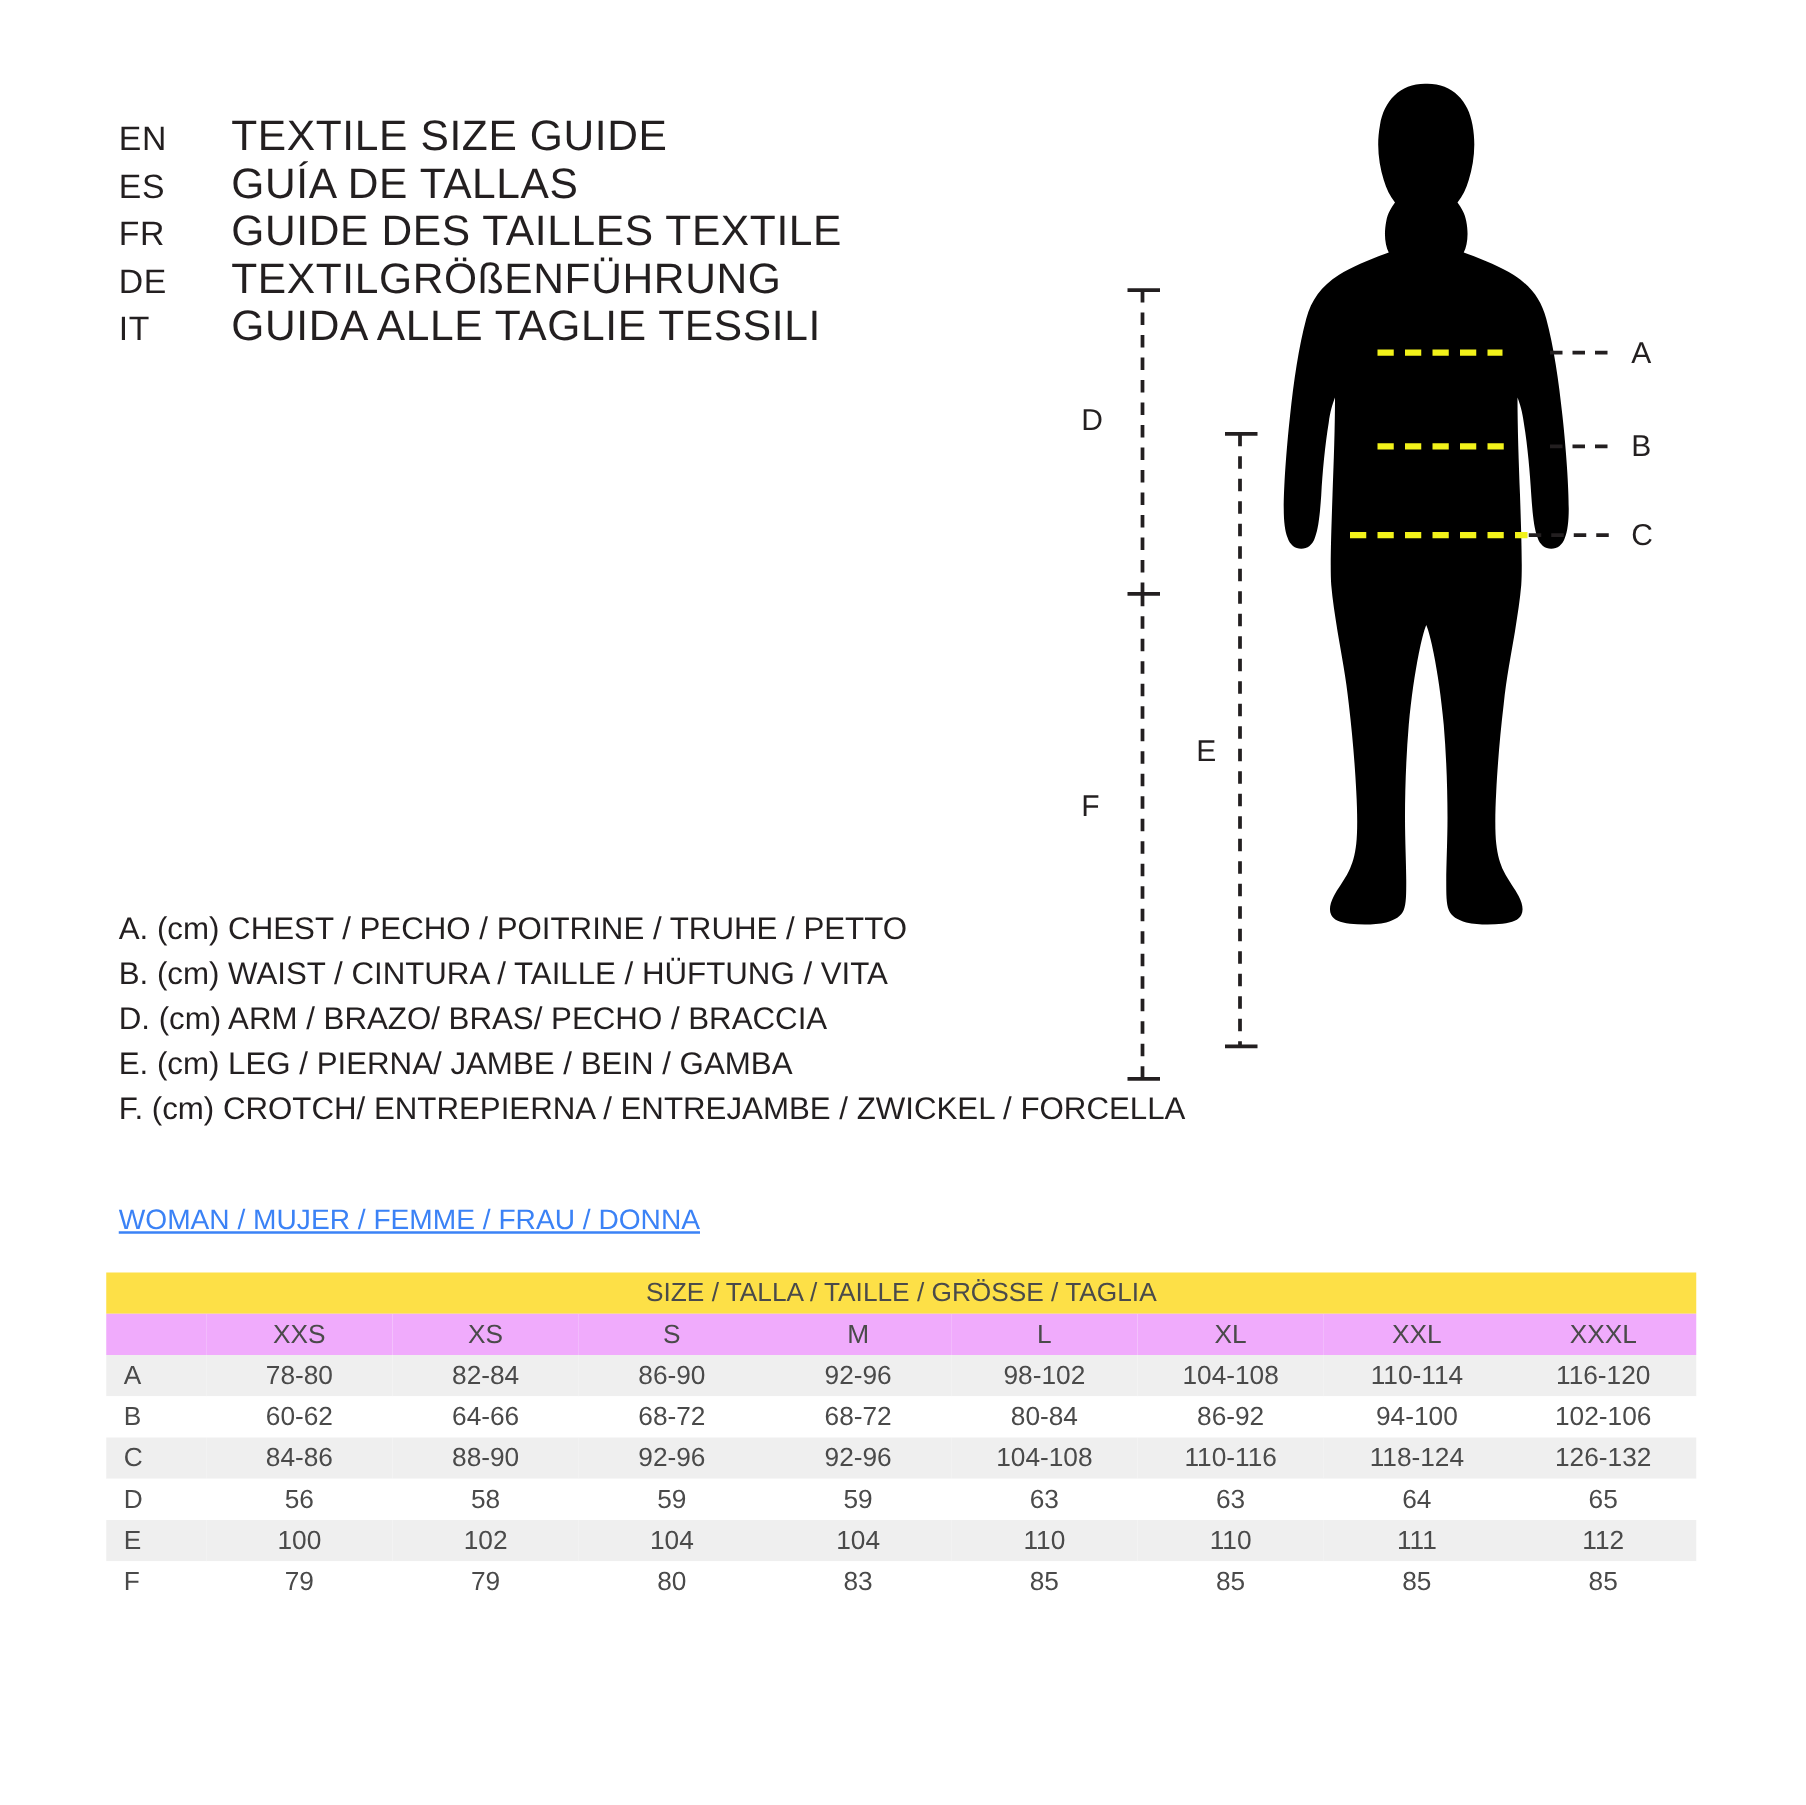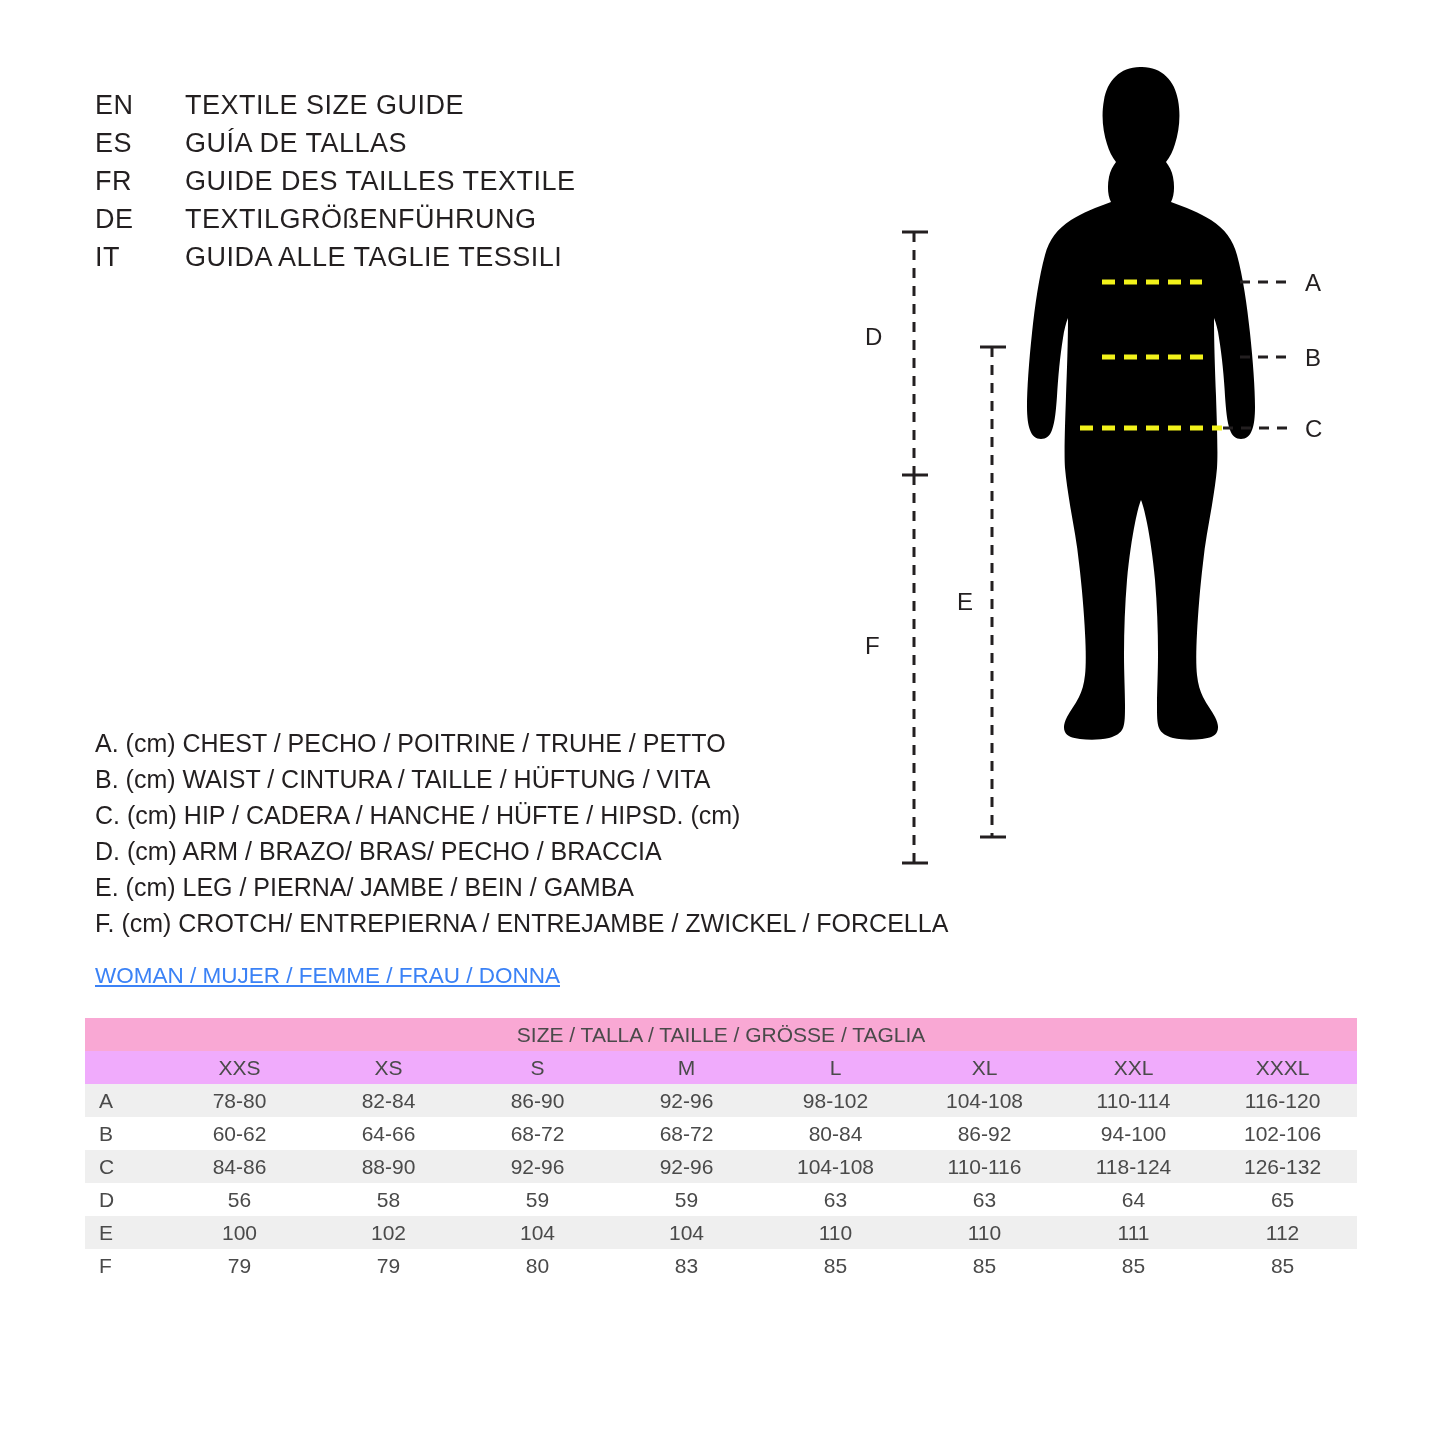--- a/index.html
+++ b/index.html
@@ -32,21 +32,21 @@
     align-items: baseline;
     height: 38px;
     letter-spacing: 0.5px;
   }
   .title-lang {
     width: 90px;
     font-size: 27px;
     color: #231f20;
   }
   .title-text {
-    font-size: 27px;
+    font-size: 34px;
     color: #231f20;
   }
 
   
   .legend {
     position: absolute;
     left: 95px;
     top: 725px;
   }
   .legend-row {
@@ -79,21 +79,21 @@
   }
   table.size-table td, table.size-table th {
     font-weight: normal;
     font-size: 21px;
     color: #4a4a4a;
     text-align: center;
     height: 33px;
     padding: 0;
   }
   .hdr-band td {
-    background: #f9a8d4;
+    background: #fde047;
     text-align: left;
     padding-left: 14px;
     font-size: 21px;
     color: #4a4a4a;
     height: 34px;
   }
   .col-key {
     width: 80px;
     text-align: left !important;
     padding-left: 14px !important;
@@ -242,21 +242,20 @@
     <span class="mark-letter" style="left:465px; top:289px;">B</span>
     <span class="mark-letter" style="left:465px; top:360px;">C</span>
     <span class="mark-letter" style="left:25px; top:268px;">D</span>
     <span class="mark-letter" style="left:117px; top:533px;">E</span>
     <span class="mark-letter" style="left:25px; top:577px;">F</span>
   </div>
 
   <div class="legend">
     <div class="legend-row">A. (cm) CHEST / PECHO / POITRINE / TRUHE / PETTO</div>
     <div class="legend-row">B. (cm) WAIST / CINTURA / TAILLE / HÜFTUNG / VITA</div>
-    <div class="legend-row">C. (cm) HIP / CADERA / HANCHE / HÜFTE / HIPSD. (cm)</div>
     <div class="legend-row">D. (cm) ARM / BRAZO/ BRAS/ PECHO / BRACCIA</div>
     <div class="legend-row">E. (cm) LEG / PIERNA/ JAMBE / BEIN / GAMBA</div>
     <div class="legend-row">F. (cm) CROTCH/ ENTREPIERNA / ENTREJAMBE / ZWICKEL / FORCELLA</div>
   </div>
 
   <div class="group-label">WOMAN / MUJER / FEMME / FRAU / DONNA</div>
 
   <div class="table-wrap">
     <table class="size-table">
       <colgroup>

